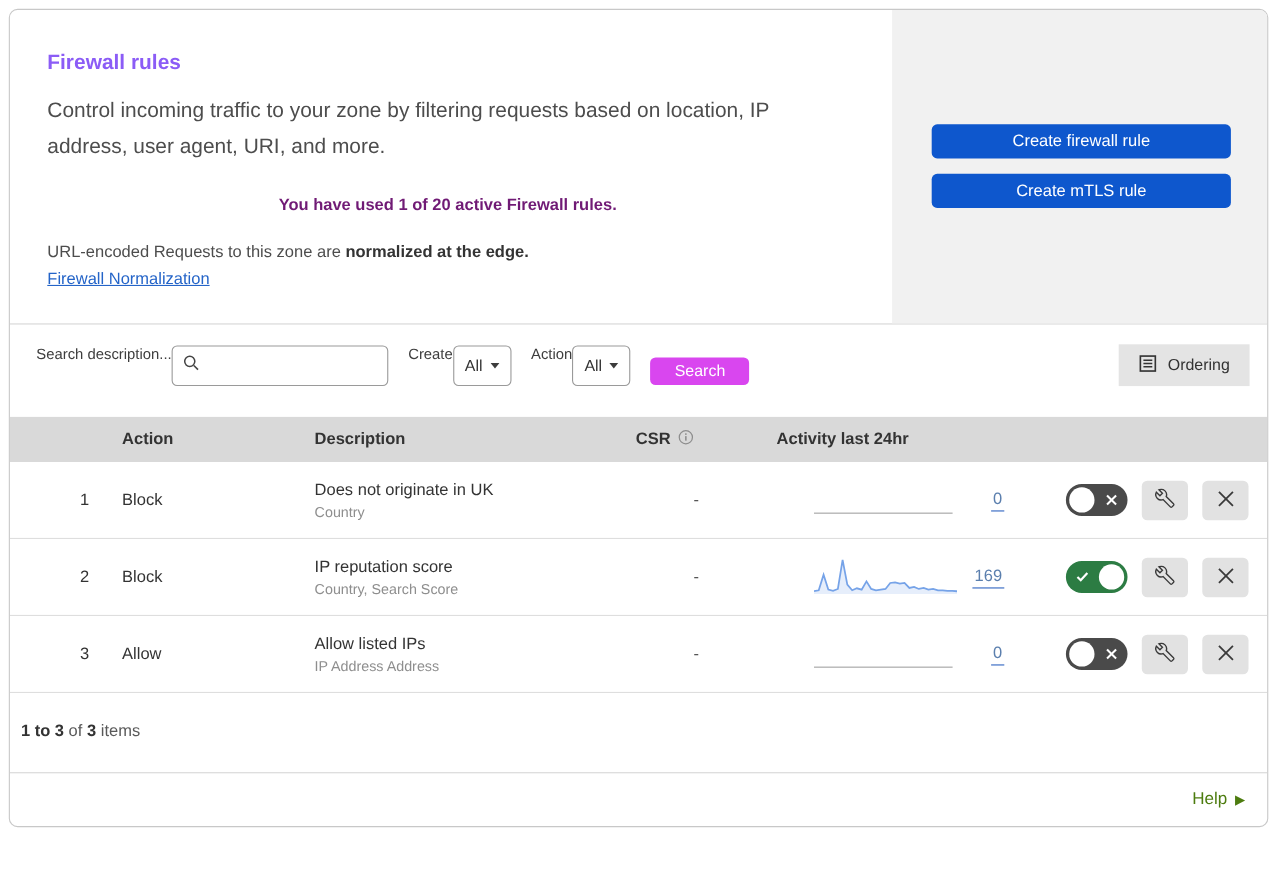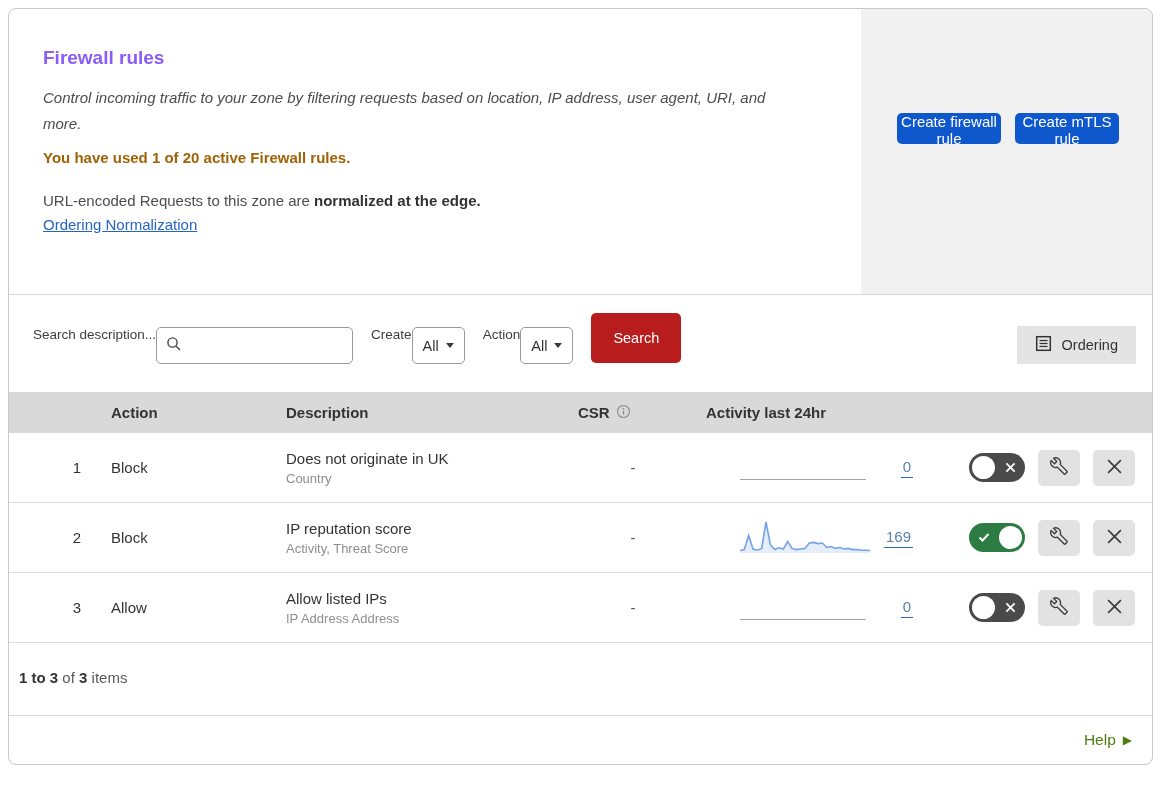--- a/index.html
+++ b/index.html
@@ -3,37 +3,37 @@
 <meta charset="utf-8">
 <style>
   * { margin:0; padding:0; box-sizing:border-box; }
   html,body { background:#fff; font-family:"Liberation Sans","DejaVu Sans",sans-serif; color:#313131; }
   .card { position:relative; width:1145px; margin:8px; border:1px solid #c8c8c8; border-radius:8px; background:#fff; overflow:hidden; }
 
   
   .top { display:flex; min-height:285px; }
   .top-left { flex:1; padding:38px 40px 24px 34px; }
   .page-title { font-size:19px; font-weight:600; color:#8b5cf6; margin-bottom:16px; }
-  .desc { font-size:15px; line-height:1.72; color:#4d4d4d; max-width:730px;font-style:italic; }
-  .usage { font-size:15px; font-weight:700; color:#a16207; margin-top:12px; }
+  .desc { font-size:19px; line-height:1.72; color:#4d4d4d; max-width:730px; }
+  .usage { font-size:15px; font-weight:700; color:#701a75; margin-top:28px;text-align:center; }
   .norm { font-size:15px; color:#4d4d4d; margin-top:26px; }
   .norm b { color:#333; }
   .link { display:inline-block; margin-top:7px; font-size:15px; color:#2464c8; text-decoration:underline; cursor:pointer; }
-  .top-right { width:291px; background:#f1f1f1; padding:104px 33px 0 36px; display:flex; flex-direction:row; gap:14px; }
+  .top-right { width:341px; background:#f1f1f1; padding:104px 33px 0 36px; display:flex; flex-direction:column; gap:14px; }
   .btn-primary { display:block; width:100%; height:31px; background:#0e57cd; color:#fff; border:none; border-radius:5px; font-size:15px; font-family:inherit; cursor:pointer; }
 
   
   .filterbar { display:flex; align-items:flex-end; border-top:1px solid #d6d6d6; padding:18px 16px 28px 24px; }
   .fgroup { display:flex; flex-direction:row; margin-right:18px; }
   .fgroup .flabel { font-size:13.5px; color:#3d3d3d; margin-bottom:9px; }
   .searchbox { display:flex; align-items:center; width:197px; height:37px; border:1px solid #9a9a9a; border-radius:5px; padding:0 9px; background:#fff; }
   .searchbox input { border:none; outline:none; flex:1; min-width:0; font-size:14px; font-family:inherit; margin-left:7px; background:transparent; }
   .selectbox { display:flex; align-items:center; gap:7px; height:37px; border:1px solid #9a9a9a; border-radius:5px; padding:0 10px; background:#fff; font-size:14.5px; color:#333; cursor:pointer; }
   .caret { width:0; height:0; border-left:4.5px solid transparent; border-right:4.5px solid transparent; border-top:5.5px solid #3c3c3c; }
-  .btn-search { height:50px; padding:0 22px; background:#b91c1c; color:#fff; border:none; border-radius:5px; font-size:14.5px; font-family:inherit; cursor:pointer; margin-bottom:1px; }
+  .btn-search { height:25px; padding:0 22px; background:#d946ef; color:#fff; border:none; border-radius:5px; font-size:14.5px; font-family:inherit; cursor:pointer; margin-bottom:1px; }
   .spacer { flex:1; }
   .btn-ordering { display:flex; align-items:center; gap:10px; height:38px; padding:0 18px; background:#e4e4e4; color:#333; border:none; border-radius:0; font-size:14.5px; font-family:inherit; cursor:pointer; }
 
   
   .tgrid { display:grid; grid-template-columns:94px 175px 300px 110px 245px 1fr; align-items:center; }
   .thead { background:#d9d9d9; height:41px; font-size:15px; font-weight:600; color:#333; }
   .thead .csr-h { display:flex; align-items:center; justify-content:flex-start; gap:6px; }
   .thead .act-h { padding-left:18px; }
   .trow { height:70px; border-bottom:1px solid #dedede; }
   .cell-num { text-align:right; padding-right:22px; font-size:15px; color:#333; }
@@ -69,21 +69,21 @@
 <body>
 
 <div class="card">
 
   <div class="top">
     <div class="top-left">
       <div class="page-title">Firewall rules</div>
       <p class="desc">Control incoming traffic to your zone by filtering requests based on location, IP address, user agent, URI, and more.</p>
       <p class="usage">You have used 1 of 20 active Firewall rules.</p>
       <p class="norm"><span>URL-encoded Requests to this zone are </span><b>normalized at the edge.</b></p>
-      <a class="link">Ordering Normalization</a>
+      <a class="link">Firewall Normalization</a>
     </div>
     <div class="top-right">
       <button class="btn-primary">Create firewall rule</button>
       <button class="btn-primary">Create mTLS rule</button>
     </div>
   </div>
 
   <div class="filterbar">
     <div class="fgroup">
       <span class="flabel">Search description...</span>
@@ -181,21 +181,21 @@
               </svg></span>
         </button>
       </div>
     </div>
 
     <div class="tgrid trow">
       <div class="cell-num">2</div>
       <div class="cell-action">Block</div>
       <div class="cell-desc">
         <div class="d1">IP reputation score</div>
-        <div class="d2">Activity, Threat Score</div>
+        <div class="d2">Country, Search Score</div>
       </div>
       <div class="cell-csr">-</div>
       <div class="cell-activity">
         <div class="spark"><svg width="130" height="38" viewBox="0 0 130 38">
               <polygon points="0,34 0.0,31.5 4.3,30.6 8.7,16.5 13.0,30.0 17.3,31.2 21.7,29.4 26.0,3.0 30.3,25.5 34.7,30.6 39.0,28.8 43.3,30.0 47.7,22.5 52.0,29.4 56.3,30.6 60.7,30.0 65.0,29.4 69.3,24.0 73.7,23.4 78.0,24.6 82.3,24.0 86.7,28.5 91.0,27.6 95.3,29.4 99.7,28.5 104.0,30.0 108.3,29.4 112.7,30.6 117.0,30.6 121.3,31.2 125.7,31.2 130.0,31.5 130,34" fill="#76a3e8" fill-opacity="0.18" stroke="none"></polygon>
               <polyline points="0.0,31.5 4.3,30.6 8.7,16.5 13.0,30.0 17.3,31.2 21.7,29.4 26.0,3.0 30.3,25.5 34.7,30.6 39.0,28.8 43.3,30.0 47.7,22.5 52.0,29.4 56.3,30.6 60.7,30.0 65.0,29.4 69.3,24.0 73.7,23.4 78.0,24.6 82.3,24.0 86.7,28.5 91.0,27.6 95.3,29.4 99.7,28.5 104.0,30.0 108.3,29.4 112.7,30.6 117.0,30.6 121.3,31.2 125.7,31.2 130.0,31.5" fill="none" stroke="#76a3e8" stroke-width="1.6"></polyline>
             </svg></div>
         <a class="count">169</a>
       </div>
       <div class="cell-controls">

